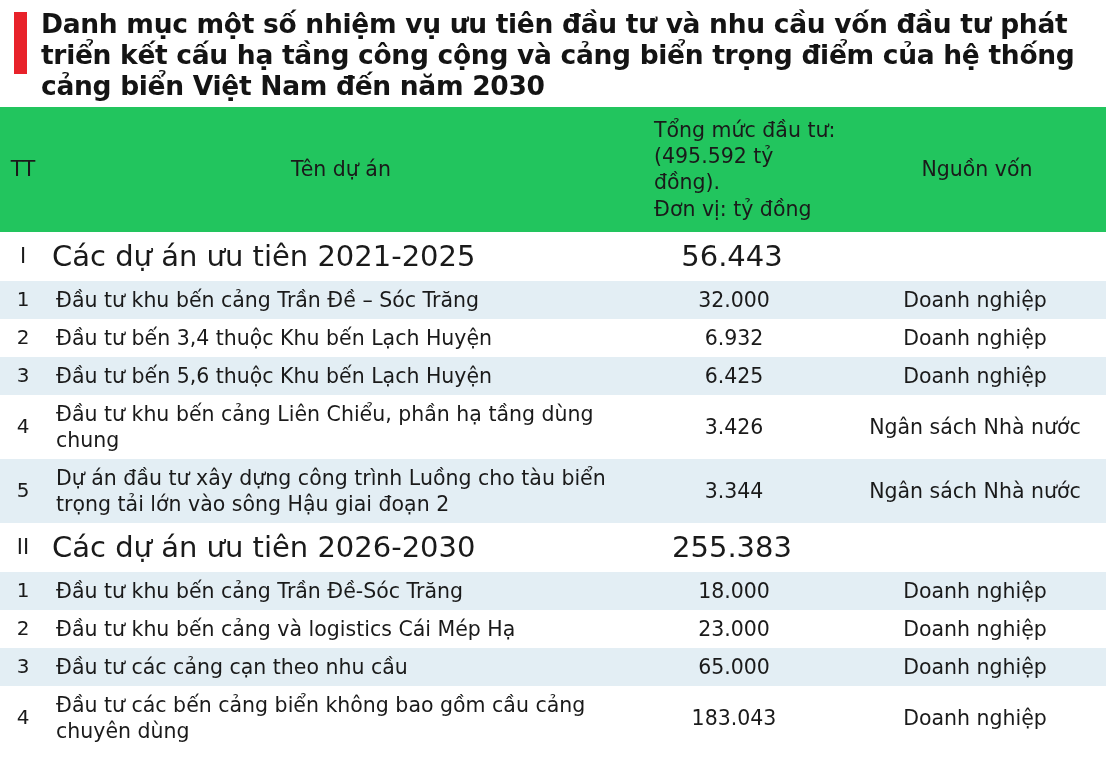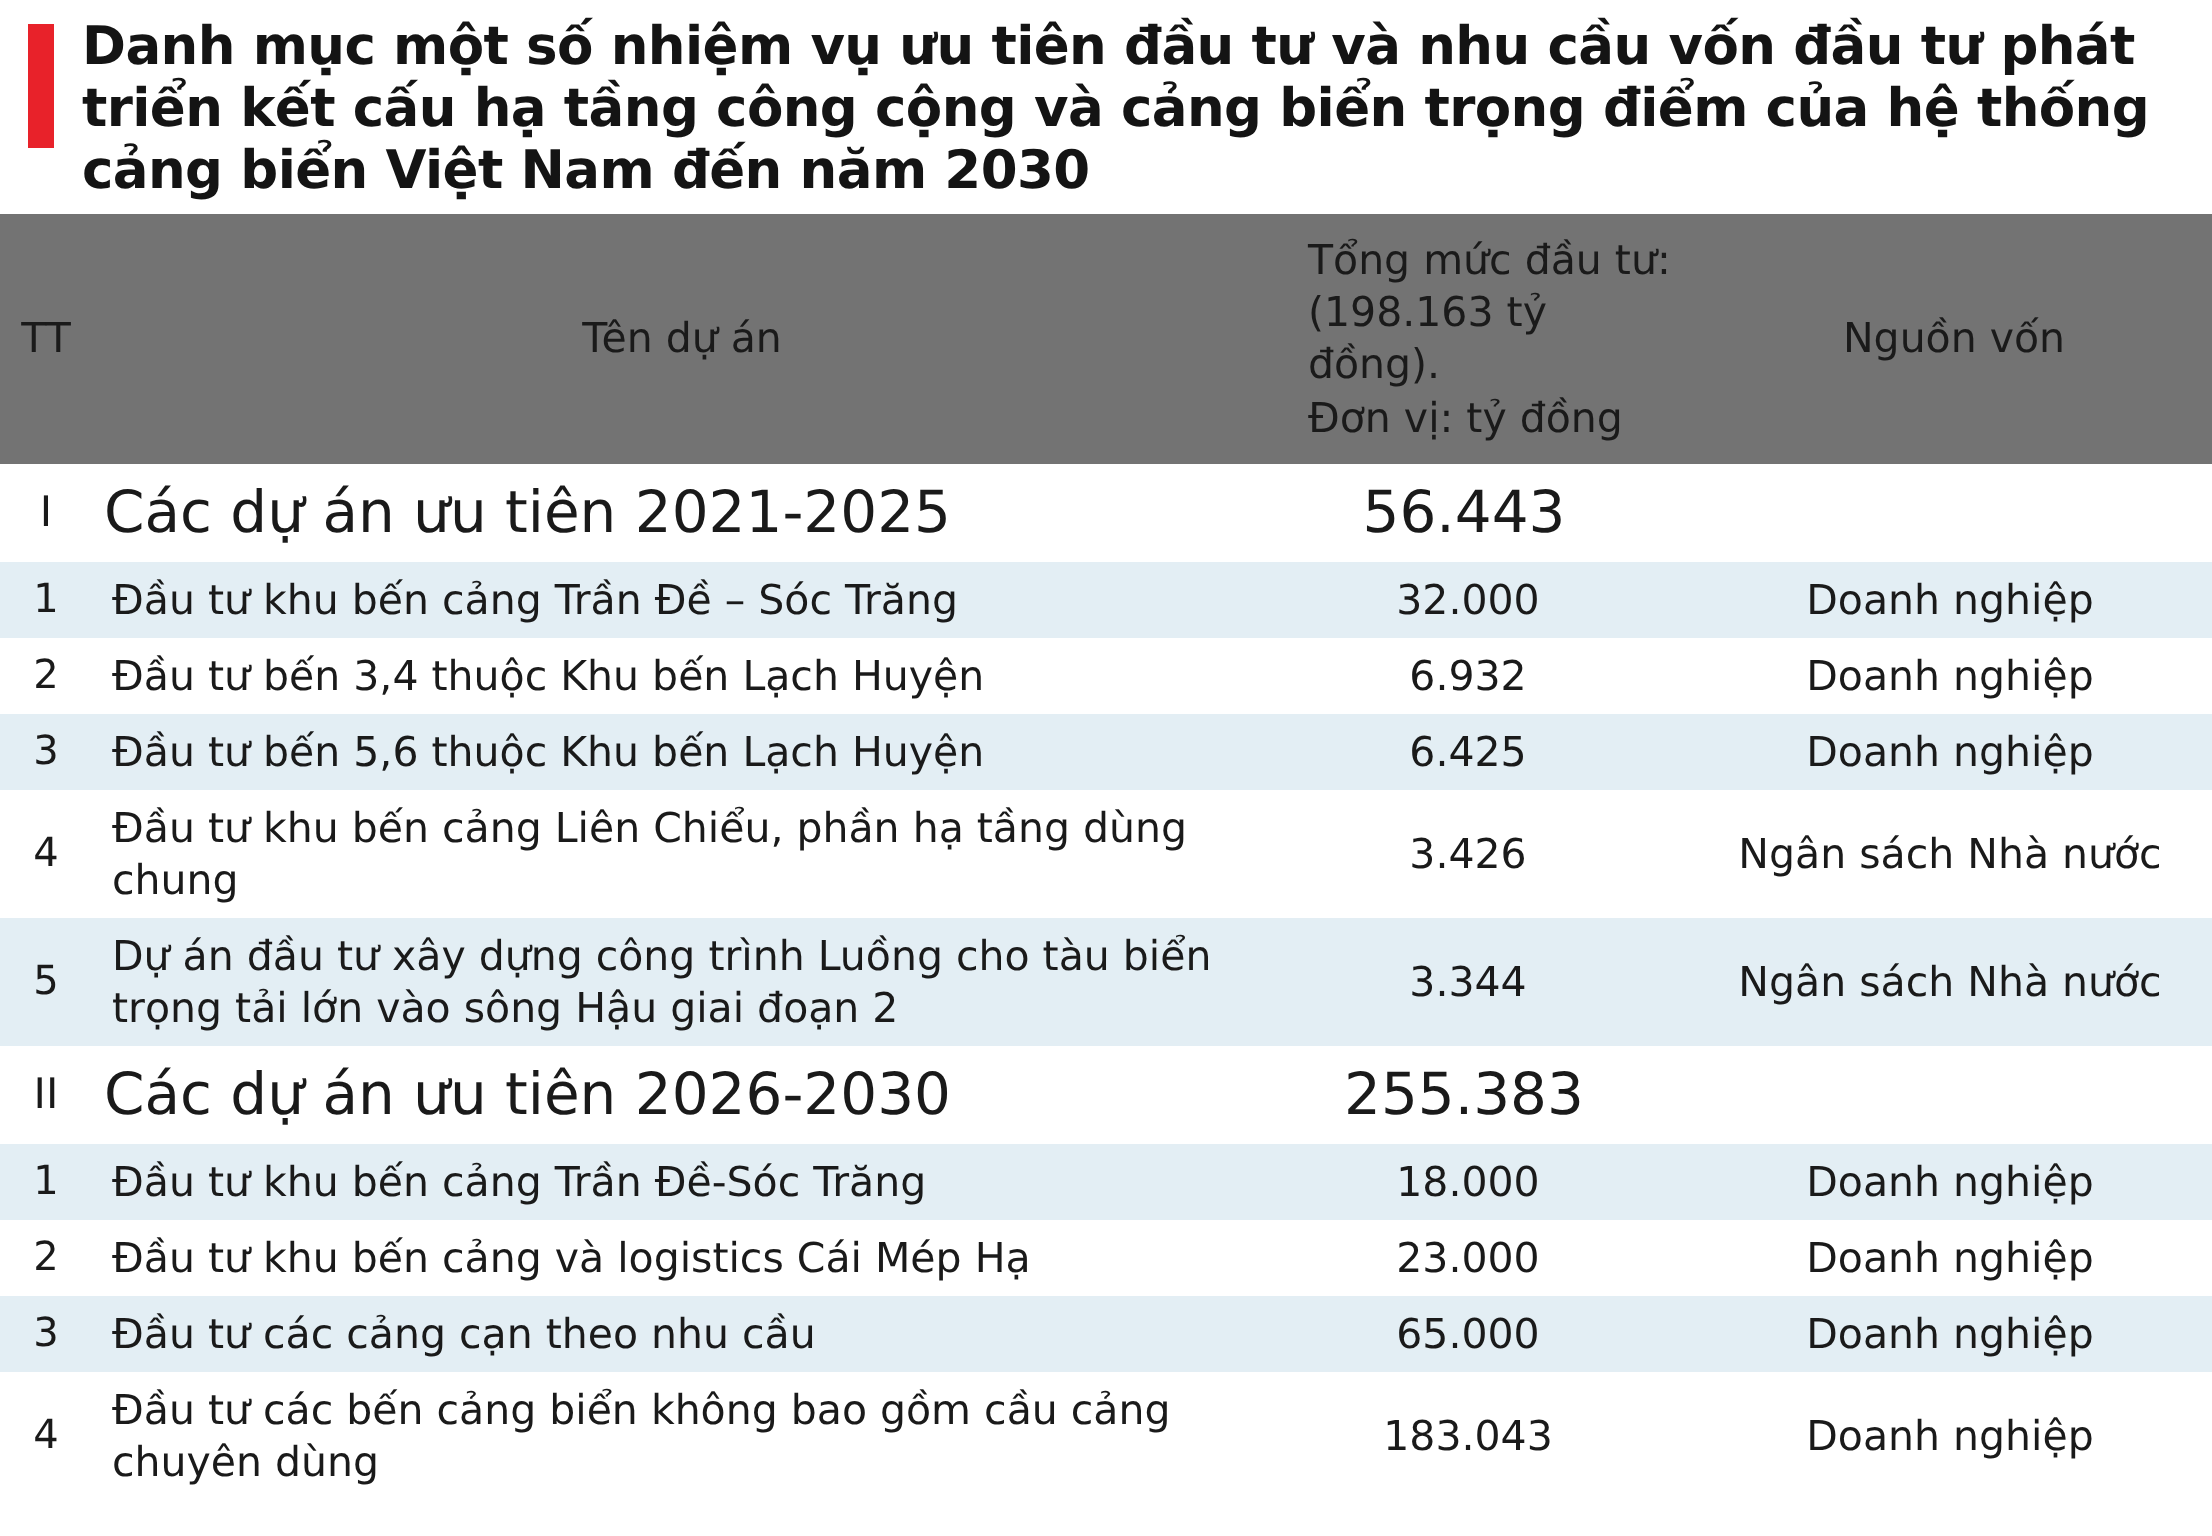--- a/index.html
+++ b/index.html
@@ -51,21 +51,21 @@
     border-collapse: collapse;
     table-layout: fixed;
     font-size: 20px;
   }
   table.data col.c-tt     { width: 46px; }
   table.data col.c-name   { width: 590px; }
   table.data col.c-amount { width: 212px; }
   table.data col.c-src    { width: 258px; }
 
   thead th {
-    background: #737373;
+    background: #22c55e;
     font-weight: normal;
     font-size: 20.5px;
     color: #1a1a1a;
     padding: 10px 6px;
     vertical-align: middle;
     line-height: 1.28;
     border: none;
   }
   thead th.th-tt { text-align: center; }
   thead th.th-name { text-align: center; }
@@ -134,21 +134,21 @@
       <col class="c-name">
       <col class="c-amount">
       <col class="c-src">
     </colgroup>
     <thead>
       <tr>
         <th class="th-tt">TT</th>
         <th class="th-name">Tên dự án</th>
         <th class="th-amount">
           <div>Tổng mức đầu tư:</div>
-          <div>(198.163 tỷ đồng).</div>
+          <div>(495.592 tỷ đồng).</div>
           <div>Đơn vị: tỷ đồng</div>
         </th>
         <th class="th-src">Nguồn vốn</th>
       </tr>
     </thead>
     <tbody id="tbody">
         <tr class="plain section">
           <td class="c-tt">I</td>
           <td class="c-name">Các dự án ưu tiên 2021-2025</td>
           <td class="c-amount">56.443</td>

